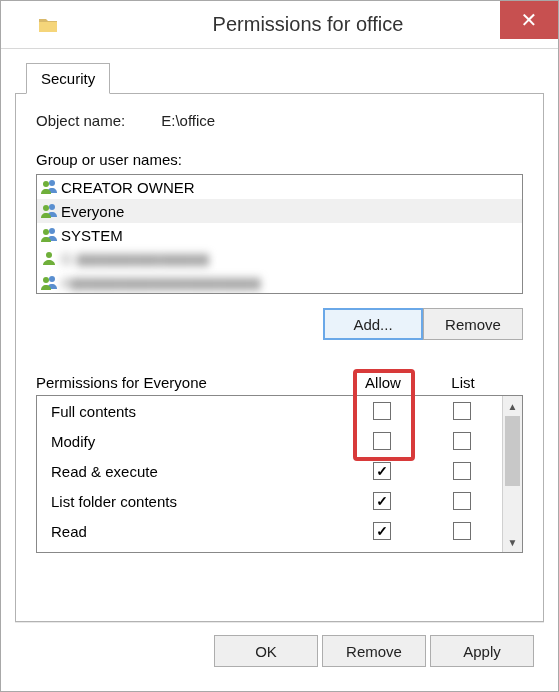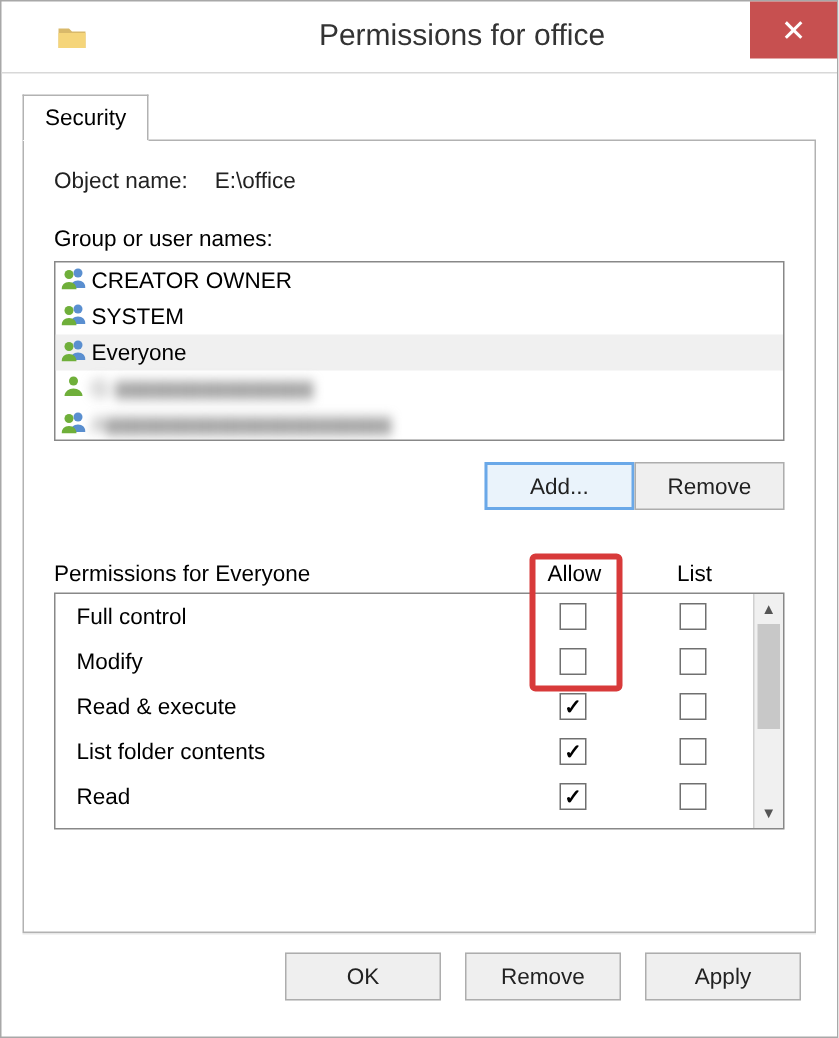--- a/index.html
+++ b/index.html
@@ -32,40 +32,41 @@
   cursor: pointer;
 }
 .body {
   flex: 1; padding: 14px 14px 10px 14px;
   display: flex; flex-direction: column;
 }
 .tabstrip {
   display: flex;
   position: relative;
   z-index: 2;
+  margin-left: 11px;
 }
 .tab {
   border: 1px solid #b2b2b2;
   border-bottom: 1px solid #fff;
   background: #fff;
   padding: 6px 14px;
   font-size: 15px;
   position: relative;
   margin-bottom: -1px;
 }
 .panel {
   border: 1px solid #b2b2b2;
   background: #fff;
   flex: 1;
   padding: 18px 20px 14px 20px;
   display: flex; flex-direction: column;
   overflow: hidden;
 }
 .row-objname {
-  display: flex; gap: 18px;
+  display: flex; gap: 36px;
   font-size: 15px; color: #222;
   margin-bottom: 22px;
 }
 .group-label { font-size: 15px; margin-bottom: 6px; }
 .listbox {
   border: 1px solid #888;
   background: #fff;
   height: 120px;
   overflow: hidden;
   font-size: 15px;
@@ -144,21 +145,21 @@
 .scroll-track { flex: 1; }
 .highlight {
   position: absolute;
   border: 4px solid #d83a3a;
   border-radius: 4px;
   left: 336px; top: 397px;
   width: 64px; height: 100px;
   pointer-events: none;
 }
 .footer {
-  display: flex; justify-content: flex-end; gap: 16px;
+  display: flex; justify-content: flex-end; gap: 4px;
   padding: 12px 10px 14px 10px;
   border-top: 1px solid #e8e8e8;
 }
 .footer .btn { min-width: 104px; }
 svg.foldericon path.back { fill: #d9b96a; }
 svg.foldericon path.front { fill: #f5d57a; }
 svg.users .h1 { fill: #6faf3a; }
 svg.users .h2 { fill: #5a8fd0; }
 svg.user1 .h { fill: #6faf3a; }
 </style>
@@ -199,37 +200,37 @@
       <div class="listbox" id="users-listbox">
           <div class="listrow">
             <span><svg class="usericon users" viewBox="0 0 16 16">
                 <circle class="h2" cx="11" cy="5" r="3"></circle>
                 <path class="h2" d="M6 15c0-3 2-5 5-5s5 2 5 5z"></path>
                 <circle class="h1" cx="5" cy="6" r="3"></circle>
                 <path class="h1" d="M0 16c0-3 2-5 5-5s5 2 5 5z"></path>
               </svg></span>
             <span>CREATOR OWNER</span>
           </div>
+          <div class="listrow selected">
+            <span><svg class="usericon users" viewBox="0 0 16 16">
+                <circle class="h2" cx="11" cy="5" r="3"></circle>
+                <path class="h2" d="M6 15c0-3 2-5 5-5s5 2 5 5z"></path>
+                <circle class="h1" cx="5" cy="6" r="3"></circle>
+                <path class="h1" d="M0 16c0-3 2-5 5-5s5 2 5 5z"></path>
+              </svg></span>
+            <span>Everyone</span>
+          </div>
           <div class="listrow">
             <span><svg class="usericon users" viewBox="0 0 16 16">
                 <circle class="h2" cx="11" cy="5" r="3"></circle>
                 <path class="h2" d="M6 15c0-3 2-5 5-5s5 2 5 5z"></path>
                 <circle class="h1" cx="5" cy="6" r="3"></circle>
                 <path class="h1" d="M0 16c0-3 2-5 5-5s5 2 5 5z"></path>
               </svg></span>
             <span>SYSTEM</span>
-          </div>
-          <div class="listrow selected">
-            <span><svg class="usericon users" viewBox="0 0 16 16">
-                <circle class="h2" cx="11" cy="5" r="3"></circle>
-                <path class="h2" d="M6 15c0-3 2-5 5-5s5 2 5 5z"></path>
-                <circle class="h1" cx="5" cy="6" r="3"></circle>
-                <path class="h1" d="M0 16c0-3 2-5 5-5s5 2 5 5z"></path>
-              </svg></span>
-            <span>Everyone</span>
           </div>
           <div class="listrow">
             <span><svg class="usericon user1" viewBox="0 0 16 16">
                 <circle class="h" cx="8" cy="5" r="3"></circle>
                 <path class="h" d="M2 15c0-3 3-5 6-5s6 2 6 5z"></path>
               </svg></span>
             <span class="blur">G ▮▮▮▮▮▮▮▮▮▮▮▮▮▮▮▮</span>
           </div>
           <div class="listrow">
             <span><svg class="usericon users" viewBox="0 0 16 16">
@@ -263,21 +264,21 @@
       <div class="perm-header">
         <span class="label">Permissions for Everyone</span>
         <span class="col">Allow</span>
         <span class="col">List</span>
         <span style="width:20px"></span>
       </div>
 
       <div class="perm-box">
         <div class="perm-scroll" id="perm-scroll">
             <div class="perm-row">
-              <span class="pname">Full control</span>
+              <span class="pname">Full contents</span>
               <span class="cbwrap">
                 <span class="cb"></span>
               </span>
               <span class="cbwrap">
                 <span class="cb"></span>
               </span>
             </div>
             <div class="perm-row">
               <span class="pname">Modify</span>
               <span class="cbwrap">

